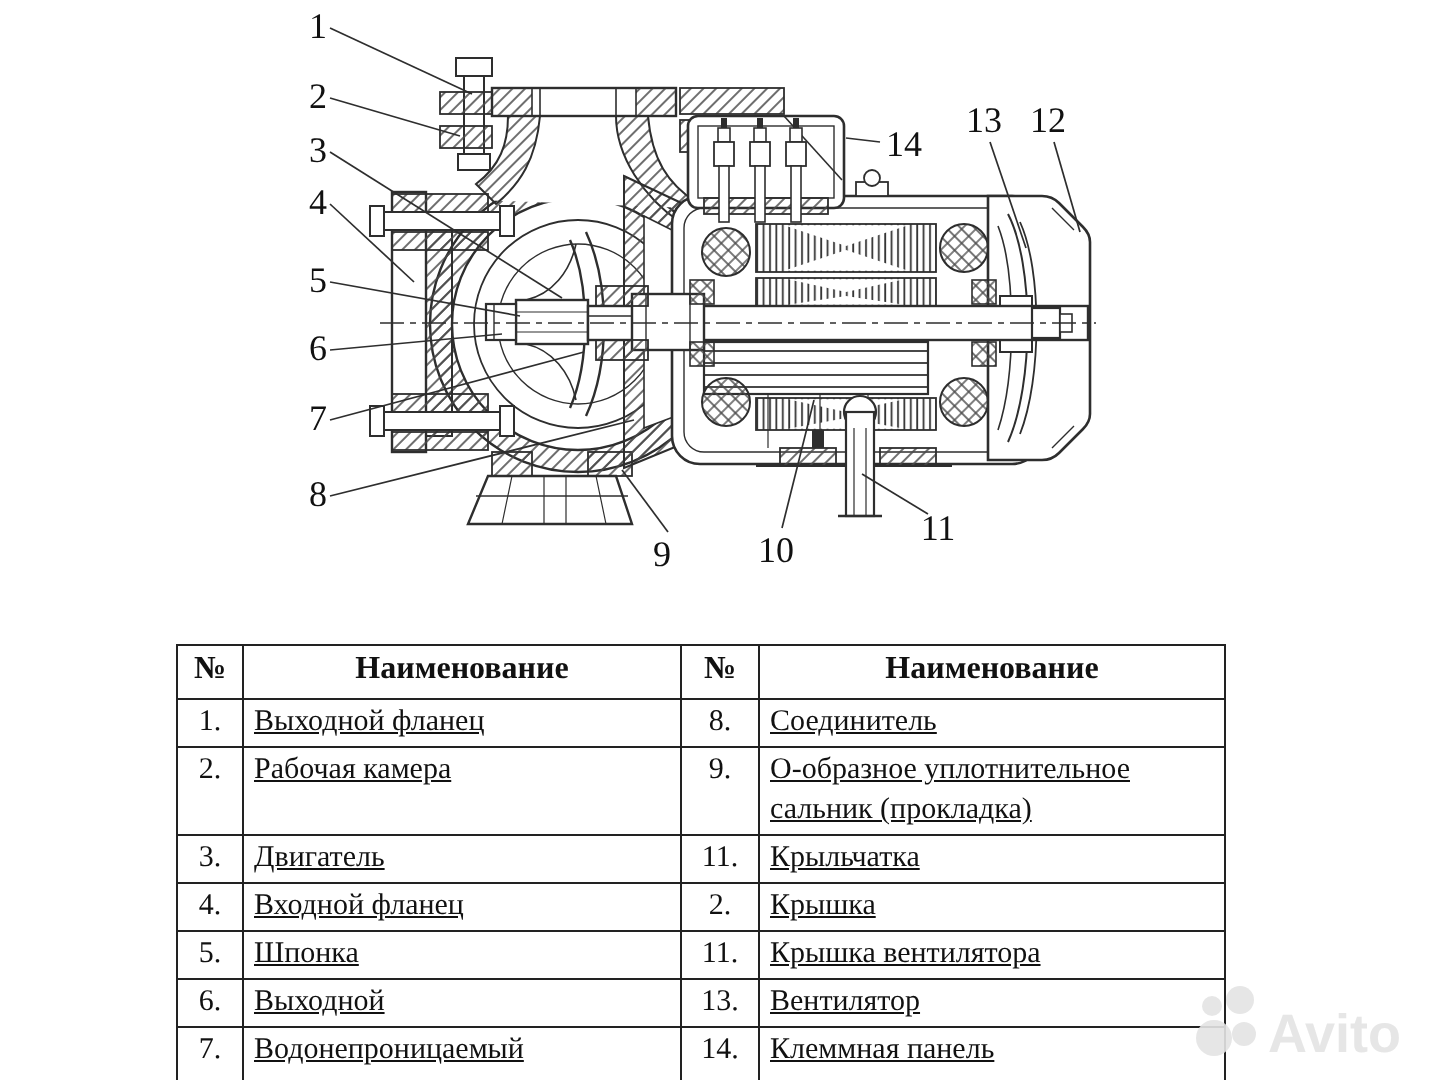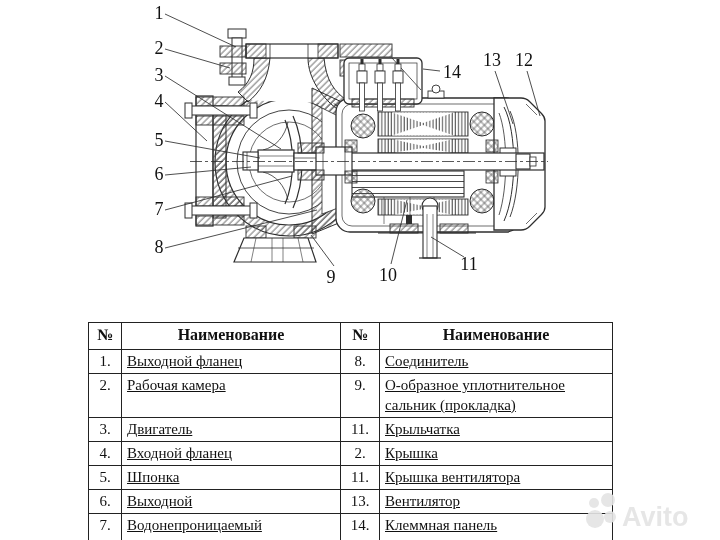--- a/index.html
+++ b/index.html
@@ -22,21 +22,21 @@
   .parts-table th{
     text-align:center;font-weight:bold;font-size:16px;height:22px;padding-top:2px;
   }
   .parts-table td.num{text-align:center;padding-left:2px;padding-right:2px;}
   .parts-table td.name{white-space:pre-line;text-decoration:underline;}
   .parts-table tr{height:21px;}
   .c-num{width:33px;}
   .c-name{width:219px;}
   .c-num2{width:39px;}
   .c-name2{width:233px;}
-  .watermark{position:absolute;left:584px;top:490px;width:104px;height:48px;}
+  .watermark{position:absolute;left:596px;top:490px;width:104px;height:48px;}
 </style>
 </head>
 <body>
 
 <div class="diagram-wrap">
 <svg width="720" height="312" viewBox="0 0 720 312">
   <defs>
     <pattern id="hatch" width="4.5" height="4.5" patternUnits="userSpaceOnUse" patternTransform="rotate(45)">
       <line x1="1" y1="0" x2="1" y2="4.5" stroke="#4a4a4a" stroke-width="0.8"></line>
     </pattern>

